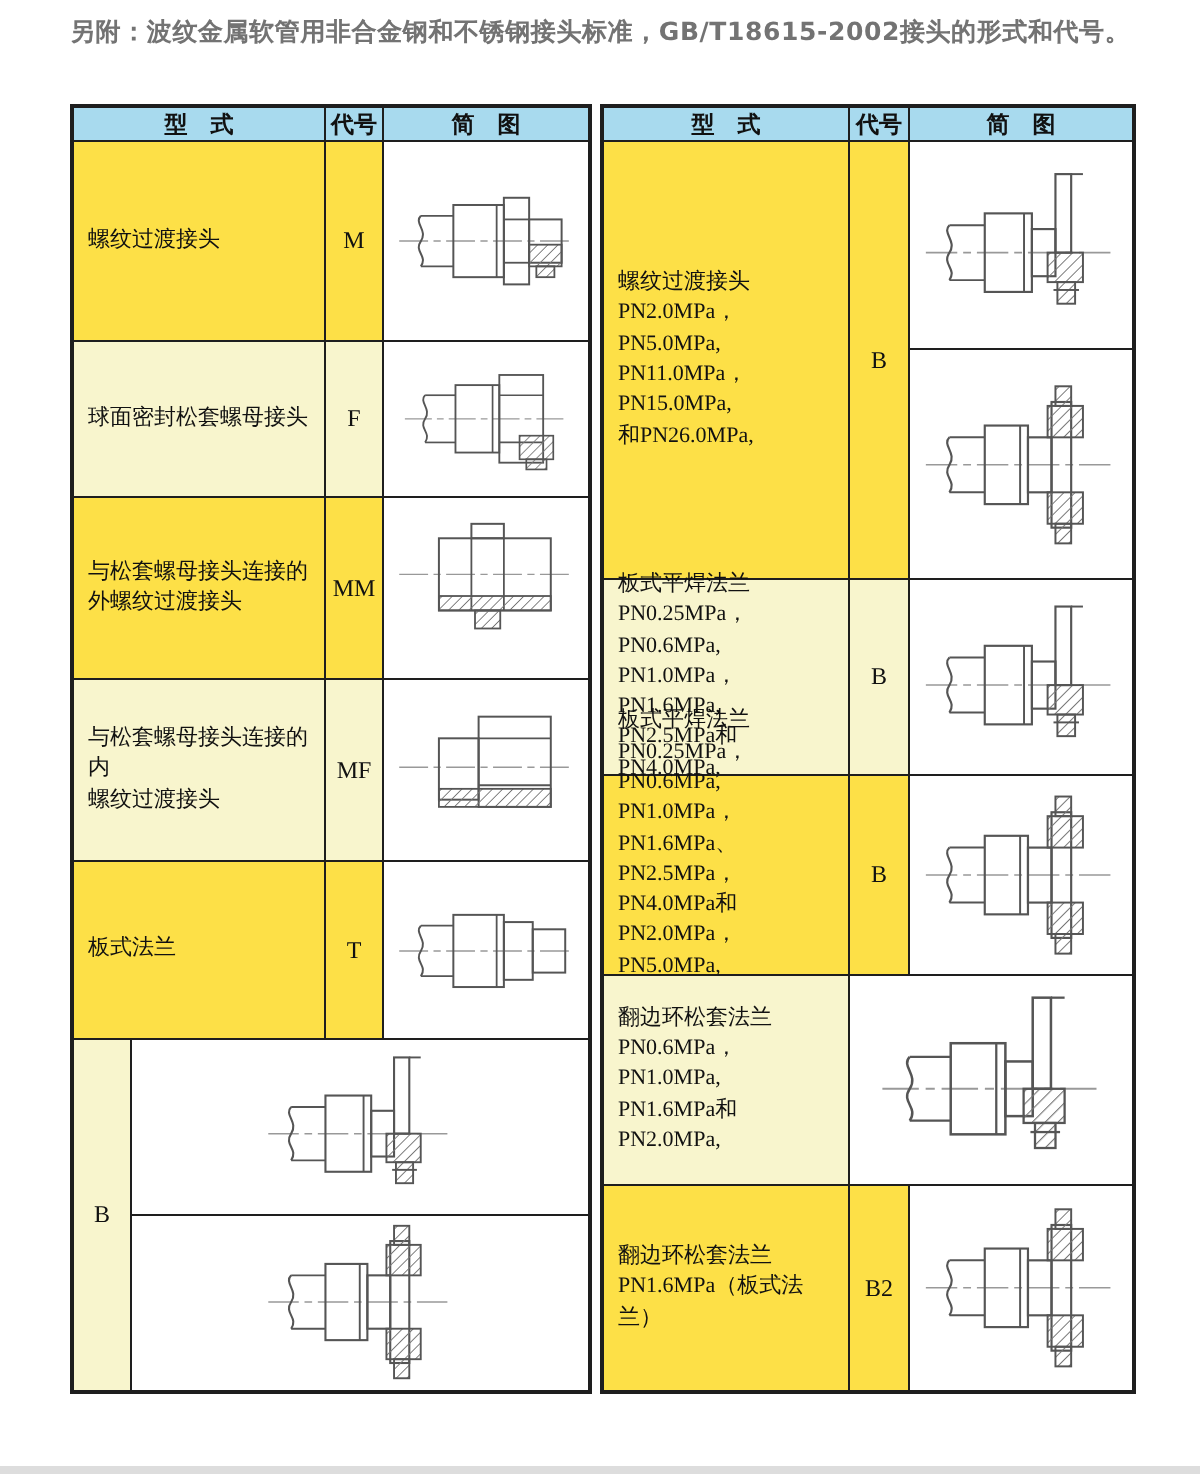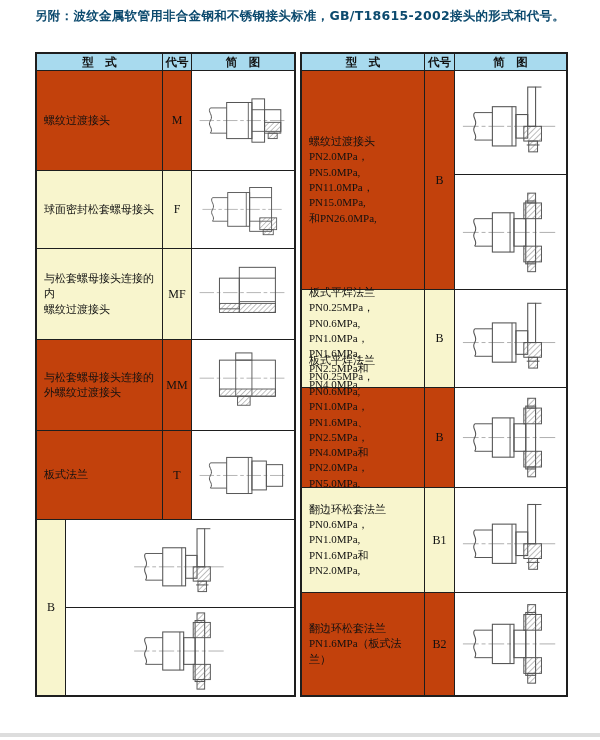--- a/index.html
+++ b/index.html
@@ -4,25 +4,25 @@
 <style>
   html,body{margin:0;padding:0;}
   body{
     width:600px;height:740px;position:relative;background:#ffffff;
     font-family:"Liberation Serif","DejaVu Serif",serif;color:#111;
     overflow:hidden;
   }
   .page-title{
     position:absolute;left:35px;top:8px;width:540px;
     font-family:"DejaVu Sans","Liberation Sans",sans-serif;
-    font-size:12.5px;font-weight:600;letter-spacing:0.3px;color:#0c4a6e;
+    font-size:12.5px;font-weight:600;letter-spacing:0.3px;color:#737373;
   }
   .ftable{
     position:absolute;top:52px;height:645px;box-sizing:border-box;
-    border:2px solid #1e1e1e;background:#c2410c;display:flex;flex-direction:column;
+    border:2px solid #1e1e1e;background:#fde047;display:flex;flex-direction:column;
   }
   .trow{display:flex;box-sizing:border-box;border-top:1px solid #1e1e1e;flex-shrink:0;min-height:0;}
   .trow.header{border-top:none;background:#a8daee;font-weight:700;}
   .tcell{box-sizing:border-box;border-right:1px solid #1e1e1e;min-width:0;min-height:0;
          display:flex;align-items:center;}
   .tcell:last-child{border-right:none;}
   .type-cell{padding:3px 7px;font-size:11px;line-height:15.3px;white-space:pre-line;}
   .code-cell{justify-content:center;font-size:12px;}
   .diagram-cell{flex-direction:column;align-items:stretch;background:#fff;padding:0;}
   .header .tcell{justify-content:center;font-size:11.5px;padding:1px 0;}
@@ -90,60 +90,60 @@
             <rect x="60" y="16" width="26" height="52" fill="none" stroke="#555" stroke-width="1.1"></rect>
             <line x1="60" y1="28" x2="86" y2="28" stroke="#555" stroke-width="1"></line>
             <line x1="60" y1="56" x2="86" y2="56" stroke="#555" stroke-width="1"></line>
             <rect x="72" y="52" width="20" height="14" fill="url(#h1)" stroke="#555" stroke-width="1"></rect>
             <rect x="76" y="66" width="12" height="6" fill="url(#h1)" stroke="#555" stroke-width="1"></rect>
           </svg>
         </div>
       </div>
     </div>
     <div class="trow" style="height: 91px;">
-      <div class="tcell type-cell hl" style="flex: 0 0 126px;">与松套螺母接头连接的内
-螺纹过渡接头</div>
-      <div class="tcell code-cell hl" style="flex: 0 0 29px;">MF</div>
-      <div class="tcell diagram-cell" style="flex: 1 1 0%;">
-        <div class="subdiagram" style="flex: 1 1 0px;">
-          <svg viewBox="0 0 104 84" preserveAspectRatio="xMidYMid meet">
-            <defs>
-              <pattern id="h3" width="4" height="4" patternUnits="userSpaceOnUse" patternTransform="rotate(45)">
-                <line x1="0" y1="0" x2="0" y2="4" stroke="#777" stroke-width="1"></line>
-              </pattern>
-            </defs>
-            <line x1="4" y1="40" x2="100" y2="40" stroke="#999" stroke-width="0.8" stroke-dasharray="16 3 4 3"></line>
-            <rect x="26" y="24" width="22" height="34" fill="none" stroke="#555" stroke-width="1.1"></rect>
-            <rect x="48" y="12" width="40" height="50" fill="none" stroke="#555" stroke-width="1.1"></rect>
-            <line x1="48" y1="24" x2="88" y2="24" stroke="#555" stroke-width="1"></line>
-            <line x1="48" y1="50" x2="88" y2="50" stroke="#555" stroke-width="1"></line>
-            <rect x="26" y="52" width="62" height="10" fill="url(#h3)" stroke="#555" stroke-width="1"></rect>
-          </svg>
-        </div>
-      </div>
-    </div>
-    <div class="trow" style="height: 91px;">
       <div class="tcell type-cell" style="flex: 0 0 126px;">与松套螺母接头连接的
 外螺纹过渡接头</div>
       <div class="tcell code-cell" style="flex: 0 0 29px;">MM</div>
       <div class="tcell diagram-cell" style="flex: 1 1 0%;">
         <div class="subdiagram" style="flex: 1 1 0px;">
           <svg viewBox="0 0 104 84" preserveAspectRatio="xMidYMid meet">
             <defs>
               <pattern id="h2" width="4" height="4" patternUnits="userSpaceOnUse" patternTransform="rotate(45)">
                 <line x1="0" y1="0" x2="0" y2="4" stroke="#777" stroke-width="1"></line>
               </pattern>
             </defs>
             <line x1="4" y1="34" x2="100" y2="34" stroke="#999" stroke-width="0.8" stroke-dasharray="16 3 4 3"></line>
             <rect x="26" y="14" width="62" height="40" fill="none" stroke="#555" stroke-width="1.1"></rect>
             <line x1="44" y1="14" x2="44" y2="54" stroke="#555" stroke-width="1"></line>
             <line x1="62" y1="14" x2="62" y2="54" stroke="#555" stroke-width="1"></line>
             <rect x="44" y="6" width="18" height="8" fill="none" stroke="#555" stroke-width="1.1"></rect>
             <rect x="26" y="46" width="62" height="8" fill="url(#h2)" stroke="#555" stroke-width="1"></rect>
             <rect x="46" y="54" width="14" height="10" fill="url(#h2)" stroke="#555" stroke-width="1"></rect>
+          </svg>
+        </div>
+      </div>
+    </div>
+    <div class="trow" style="height: 91px;">
+      <div class="tcell type-cell hl" style="flex: 0 0 126px;">与松套螺母接头连接的内
+螺纹过渡接头</div>
+      <div class="tcell code-cell hl" style="flex: 0 0 29px;">MF</div>
+      <div class="tcell diagram-cell" style="flex: 1 1 0%;">
+        <div class="subdiagram" style="flex: 1 1 0px;">
+          <svg viewBox="0 0 104 84" preserveAspectRatio="xMidYMid meet">
+            <defs>
+              <pattern id="h3" width="4" height="4" patternUnits="userSpaceOnUse" patternTransform="rotate(45)">
+                <line x1="0" y1="0" x2="0" y2="4" stroke="#777" stroke-width="1"></line>
+              </pattern>
+            </defs>
+            <line x1="4" y1="40" x2="100" y2="40" stroke="#999" stroke-width="0.8" stroke-dasharray="16 3 4 3"></line>
+            <rect x="26" y="24" width="22" height="34" fill="none" stroke="#555" stroke-width="1.1"></rect>
+            <rect x="48" y="12" width="40" height="50" fill="none" stroke="#555" stroke-width="1.1"></rect>
+            <line x1="48" y1="24" x2="88" y2="24" stroke="#555" stroke-width="1"></line>
+            <line x1="48" y1="50" x2="88" y2="50" stroke="#555" stroke-width="1"></line>
+            <rect x="26" y="52" width="62" height="10" fill="url(#h3)" stroke="#555" stroke-width="1"></rect>
           </svg>
         </div>
       </div>
     </div>
     <div class="trow" style="height: 89px;">
       <div class="tcell type-cell" style="flex: 0 0 126px;">板式法兰</div>
       <div class="tcell code-cell" style="flex: 0 0 29px;">T</div>
       <div class="tcell diagram-cell" style="flex: 1 1 0%;">
         <div class="subdiagram" style="flex: 1 1 0px;">
           <svg viewBox="0 0 104 84" preserveAspectRatio="xMidYMid meet">
@@ -323,21 +323,20 @@
             <rect x="70" y="2" width="8" height="10" fill="url(#h10)" stroke="#555" stroke-width="1"></rect>
             <rect x="70" y="72" width="8" height="10" fill="url(#h10)" stroke="#555" stroke-width="1"></rect>
           </svg>
         </div>
       </div>
     </div>
     <div class="trow" style="height: 105px;">
       <div class="tcell type-cell hl" style="flex: 0 0 123px;">翻边环松套法兰
 PN0.6MPa，PN1.0MPa,
 PN1.6MPa和PN2.0MPa,</div>
-      <div class="tcell code-cell hl" style="flex: 0 0 30px;">B1</div>
       <div class="tcell diagram-cell" style="flex: 1 1 0%;">
         <div class="subdiagram" style="flex: 1 1 0px;">
           <svg viewBox="0 0 104 84" preserveAspectRatio="xMidYMid meet">
             <defs>
               <pattern id="h11" width="4" height="4" patternUnits="userSpaceOnUse" patternTransform="rotate(45)">
                 <line x1="0" y1="0" x2="0" y2="4" stroke="#777" stroke-width="1"></line>
               </pattern>
             </defs>
             <line x1="4" y1="46" x2="100" y2="46" stroke="#999" stroke-width="0.8" stroke-dasharray="16 3 4 3"></line>
             <path d="M16 32 c-4 4 4 8 0 14 c-4 6 4 8 0 14" fill="none" stroke="#555" stroke-width="1.1"></path>

